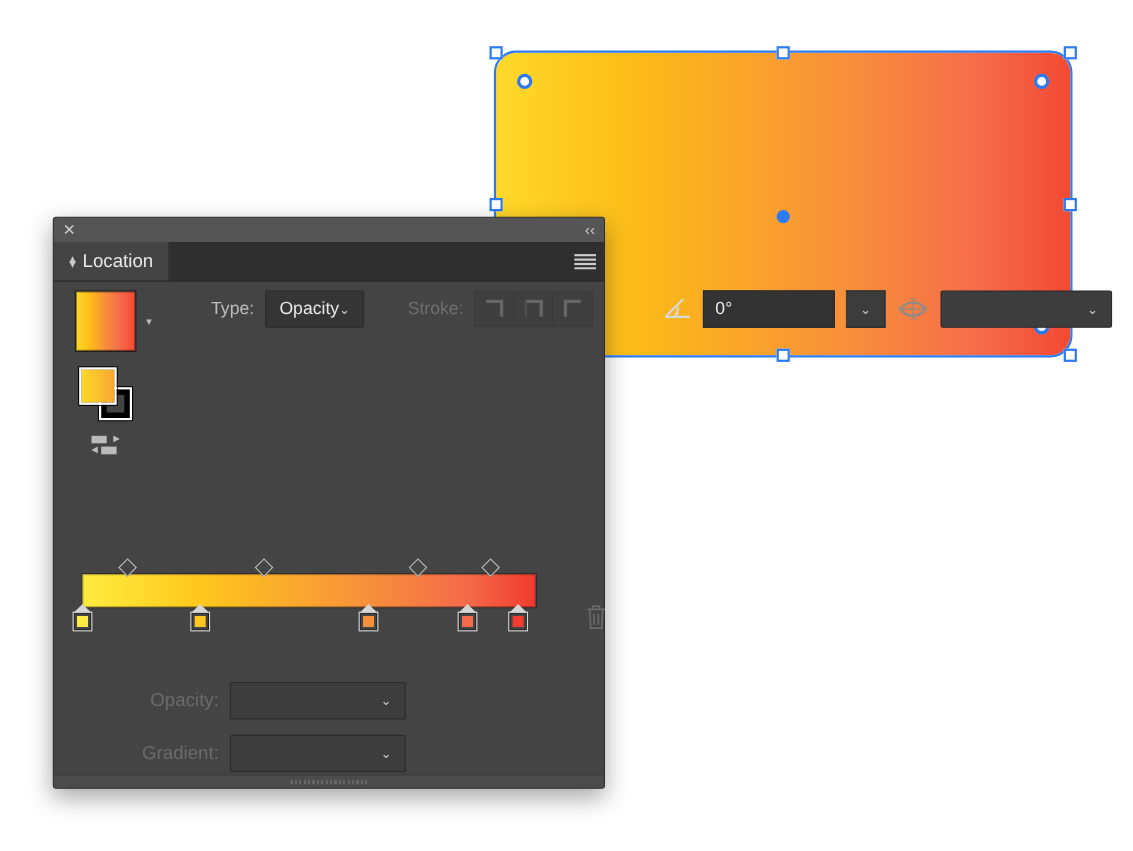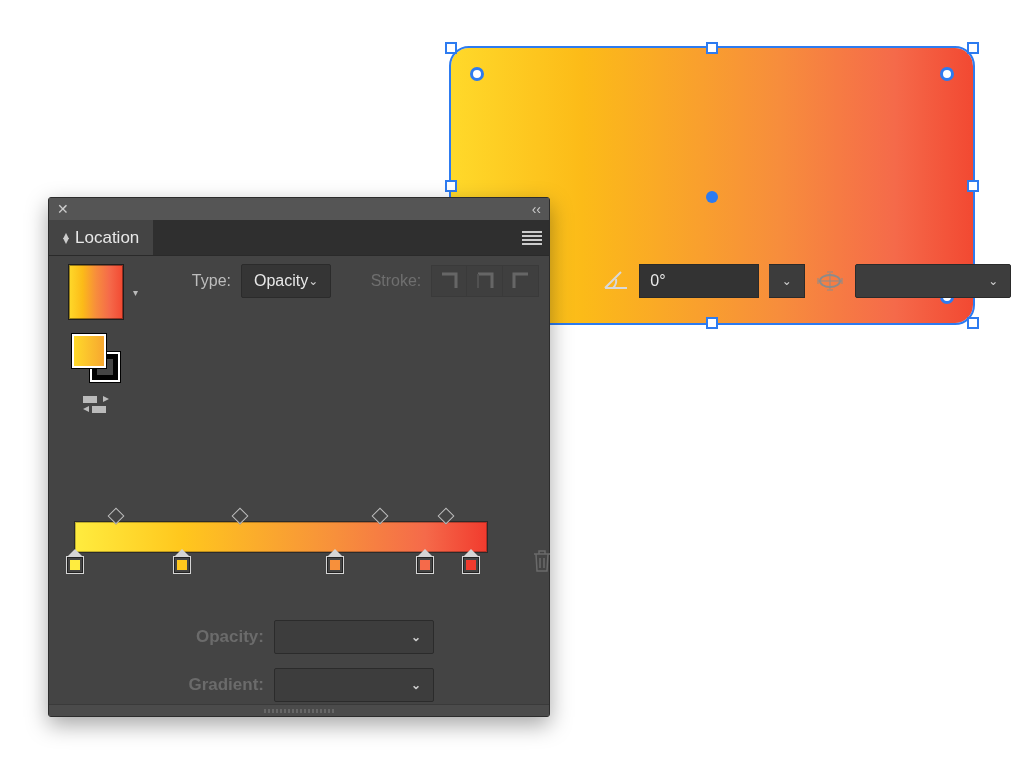--- a/index.html
+++ b/index.html
@@ -273,21 +273,21 @@
     cursor:default;
   }
   .trash svg{ stroke:#6a6a6a; fill:none; }
 
   .bottom-rows {
     position:absolute;
     left:50px; right:50px;
     top:364px;
     display:flex; flex-direction:column; gap:14px;
   }
-  .bottom-rows .row { justify-content:center;font-weight:bold; }
+  .bottom-rows .row { justify-content:flex-start; }
   .bottom-rows .lbl { width:100px; color:#6b6b6b; font-size:17px;}
   .bottom-rows .select { flex:0 0 160px; }
 
   .panel-footer{
     position:absolute; left:0; right:0; bottom:0; height:12px;
     background:#4b4b4b;
     border-top:1px solid #3a3a3a;
     display:flex; align-items:center; justify-content:center;
   }
   .panel-footer .grip{

